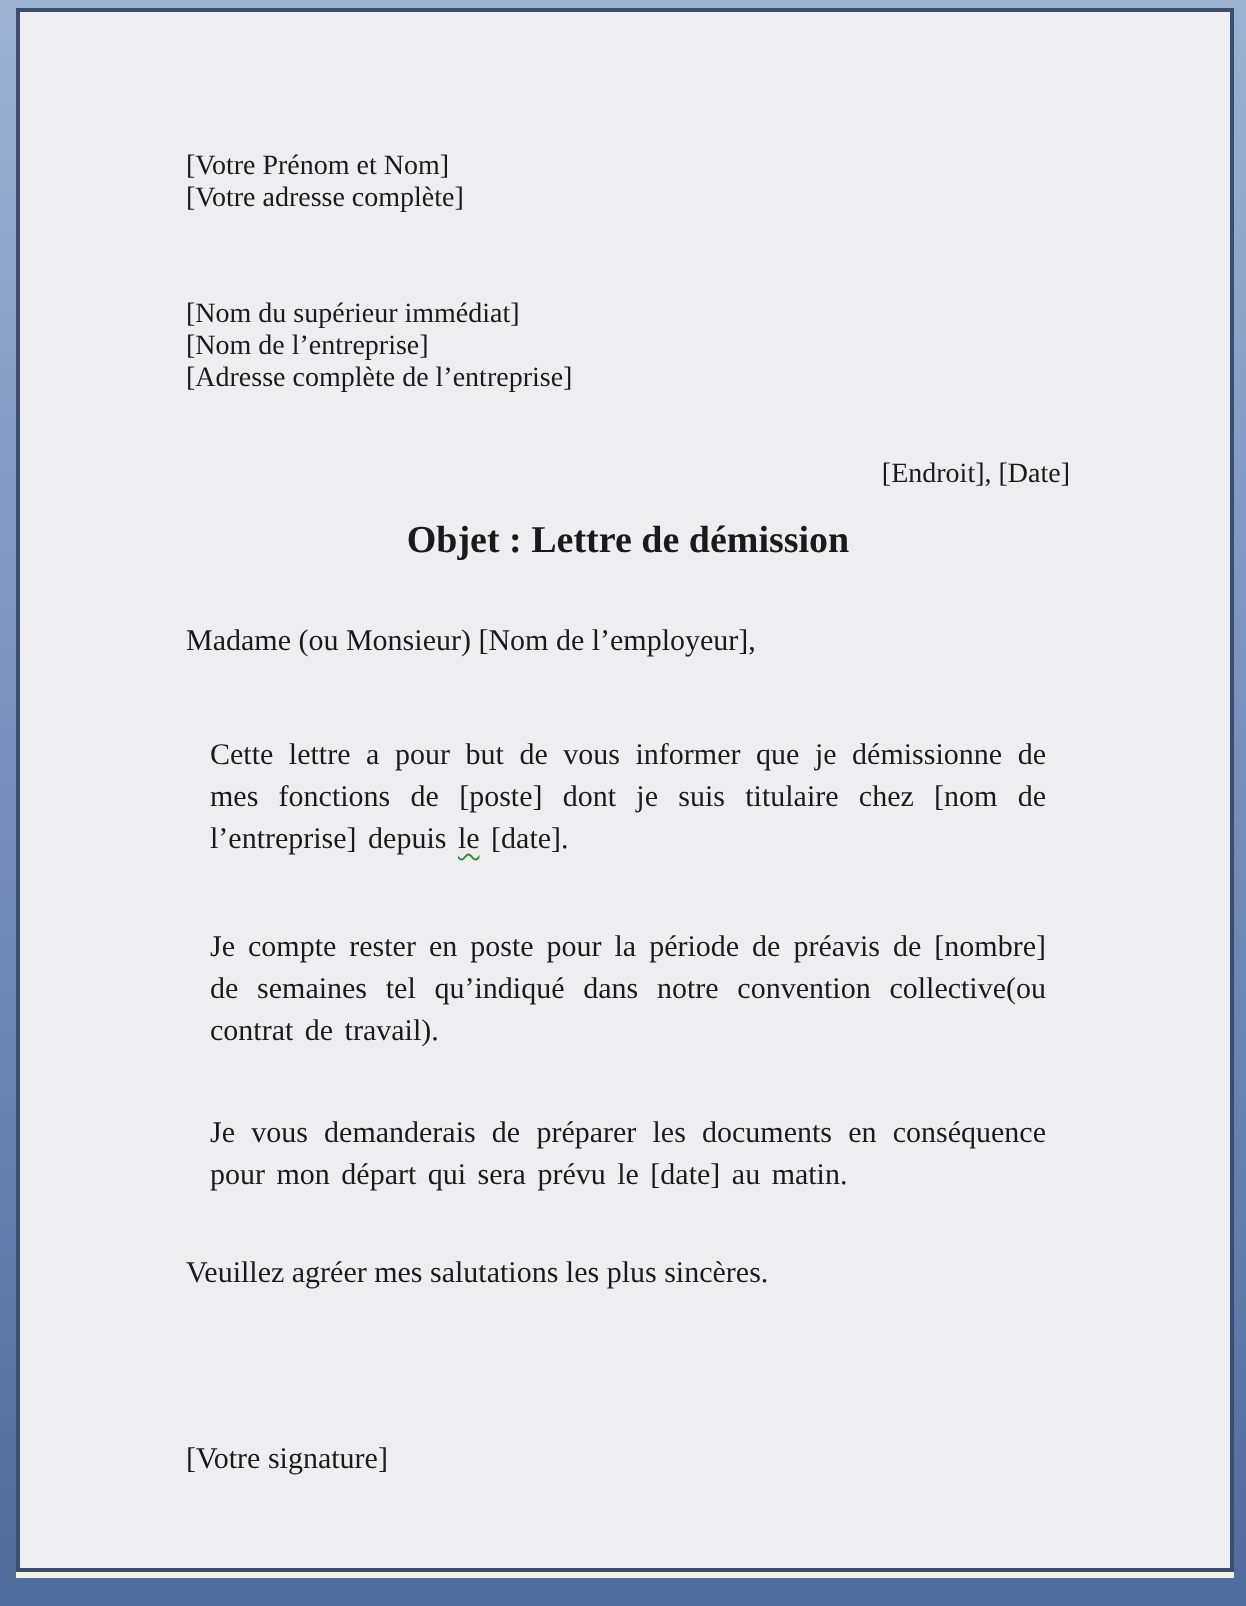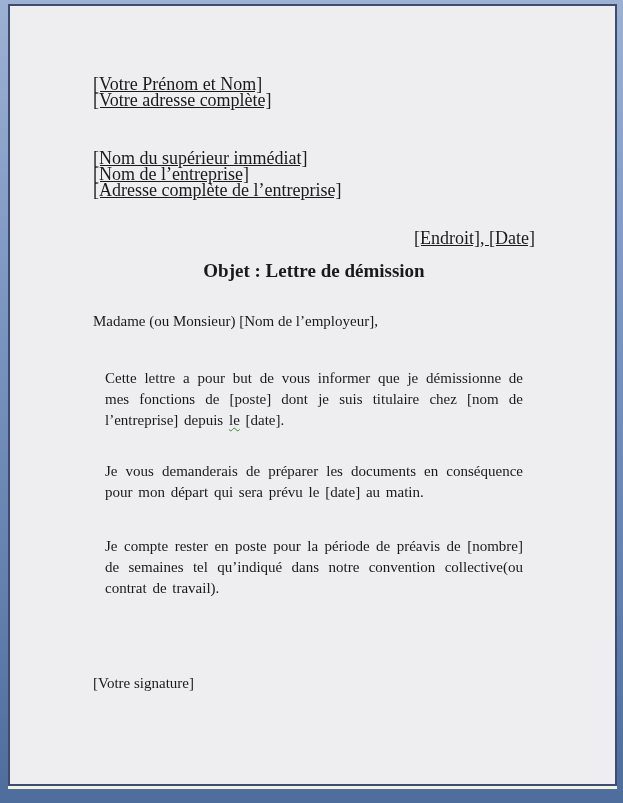--- a/index.html
+++ b/index.html
@@ -19,21 +19,21 @@
     box-shadow: 0 3px 0 #f1f2e0;
     box-sizing: border-box;
   }
   .content {
     position: absolute;
     left: 0; top: 0; right: 0; bottom: 0;
     padding: 70px 80px 0 83px;
     color: #1a1a1a;
     font-size: 15px;
   }
-  .hdr { font-size: 18px; line-height: 16px; text-decoration: underline; }
+  .hdr { font-size: 14px; line-height: 16px; }
   .sender { }
   .recipient { margin-top: 42px; }
   .place-date { text-align: right; margin-top: 32px; }
   .subject {
     text-align: center;
     font-weight: bold;
     font-size: 19px;
     line-height: 17px;
     margin-top: 16px;
   }
@@ -76,24 +76,25 @@
       </div>
 
       <div class="hdr place-date">[Endroit], [Date]</div>
 
       <div class="subject">Objet : Lettre de démission</div>
 
       <div class="salutation">Madame (ou Monsieur) [Nom de l’employeur],</div>
 
       <p class="para para-1"><span>Cette lettre a pour but de vous informer que je démissionne de mes fonctions de [poste] dont je suis titulaire chez [nom de l’entreprise] depuis </span><span class="grammar-wavy">le</span><span> [date].</span></p>
 
+      <p class="para para-2">Je compte rester en poste pour la période de préavis de [nombre] de semaines tel qu’indiqué dans notre convention collective(ou contrat de travail).</p>
+
       <p class="para para-3">Je vous demanderais de préparer les documents en conséquence pour mon départ qui sera prévu le [date] au matin.</p>
 
-      <p class="para para-2">Je compte rester en poste pour la période de préavis de [nombre] de semaines tel qu’indiqué dans notre convention collective(ou contrat de travail).</p>
-
+      <div class="closing">Veuillez agréer mes salutations les plus sincères.</div>
 
       <div class="signature">
         <div>[Votre signature]</div>
       </div>
 
     </div>
   </div>
 </div>
 
 </body></html>

